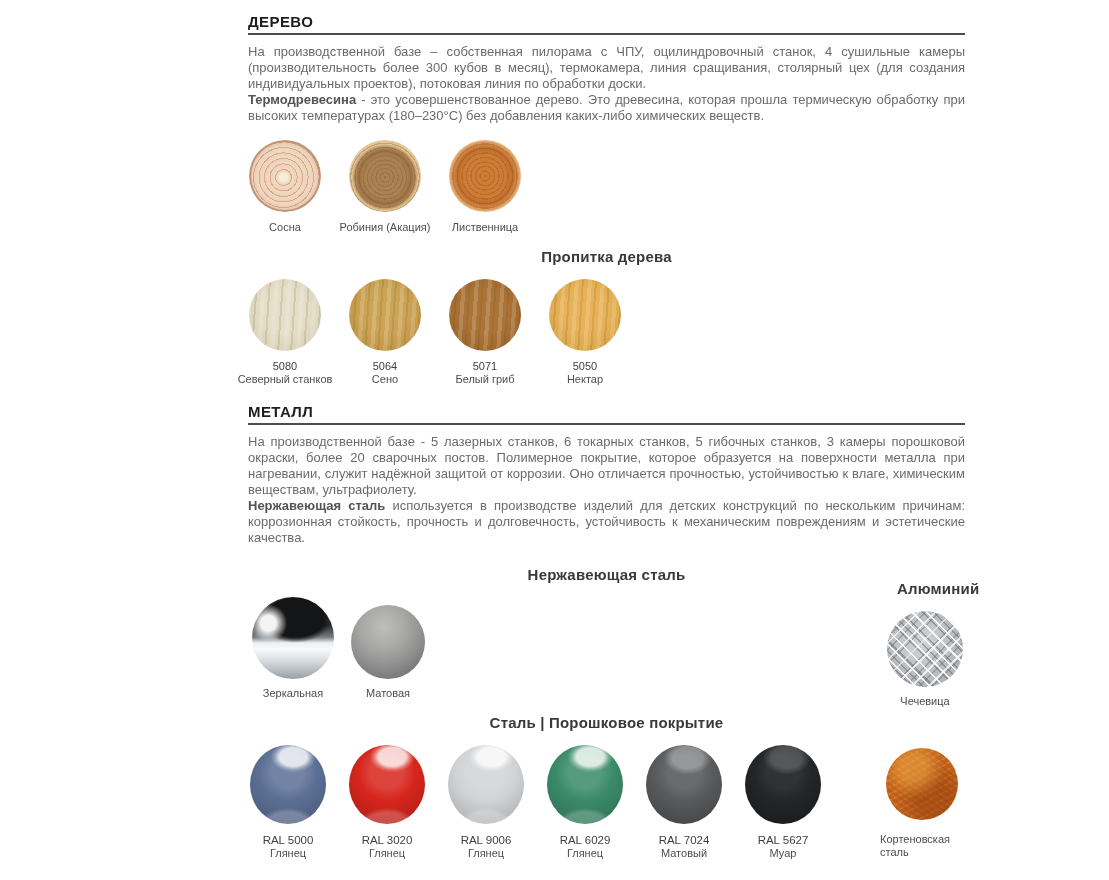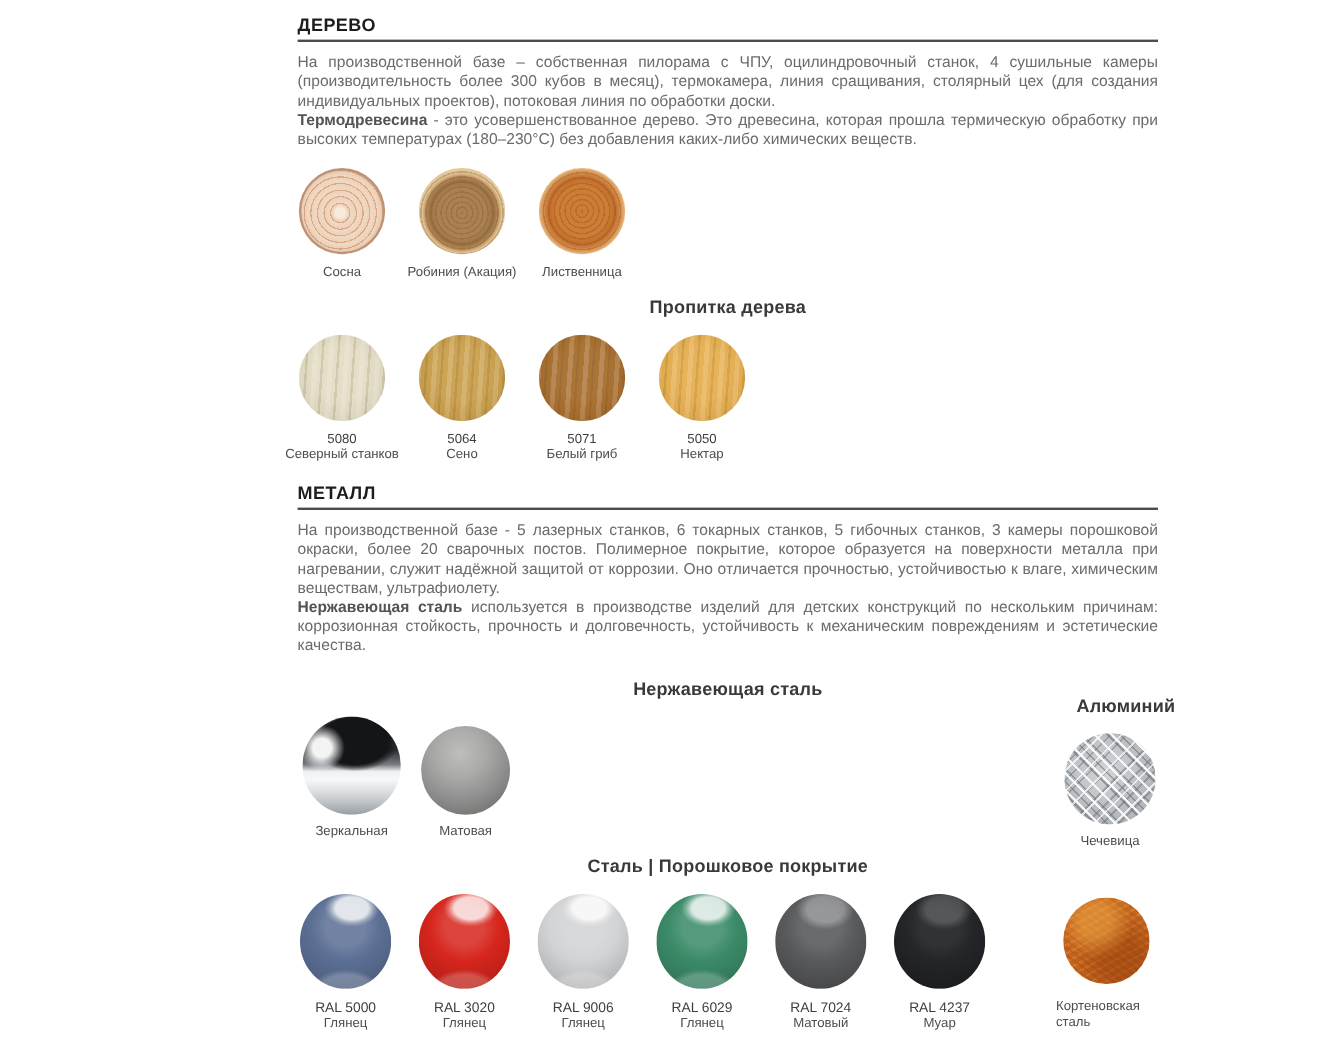--- a/index.html
+++ b/index.html
@@ -264,21 +264,21 @@
     <div class="ral-cell">
       <div class="ball ball--matte" style="--c: #595a5c;"></div>
       <div class="ral-label">
         <div class="code-line">RAL 7024</div>
         <div>Матовый</div>
       </div>
     </div>
     <div class="ral-cell">
       <div class="ball ball--muar" style="--c: #232528;"></div>
       <div class="ral-label">
-        <div class="code-line">RAL 4237</div>
+        <div class="code-line">RAL 5627</div>
         <div>Муар</div>
       </div>
     </div>
     <div class="corten-cell">
       <div class="disc-corten"></div>
       <div class="corten-label">Кортеновская сталь</div>
     </div>
   </div>
 
   <p class="footnote">*Изготовление изделий с покраской в любой цвет по каталогу RAL возможно за дополнительную плату.</p>

